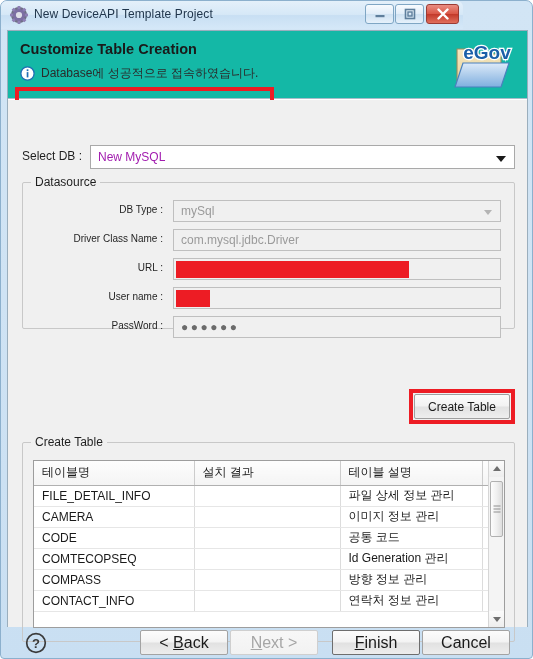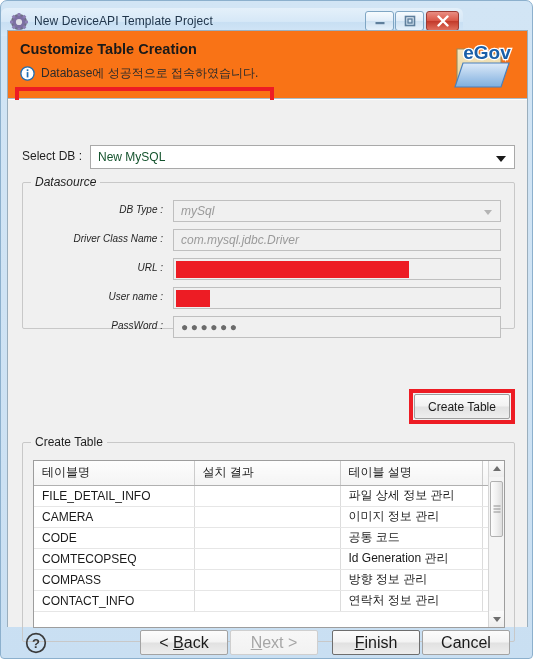--- a/index.html
+++ b/index.html
@@ -21,21 +21,20 @@
     border-radius: 7px 7px 4px 4px;
   }
 
   
   #titlebar {
     position: absolute;
     left: 0; top: 0;
     width: 462px; height: 28px;
     border-radius: 6px 6px 0 0;
     background: linear-gradient(to bottom, #e4f0fa 0%, #d6e8f7 48%, #c8dff3 52%, #d5e8f8 100%);
-    margin-top: 7px;
   }
   #title-icon {
     position: absolute; left: 9px; top: 5px;
     width: 18px; height: 18px;
   }
   #title-text {
     position: absolute; left: 33px; top: 6px;
     font-size: 12px; color: #21364c;
     letter-spacing: .1px;
     white-space: nowrap;
@@ -63,21 +62,21 @@
     left: 6px; top: 29px;
     width: 521px; height: 597px;
     background: #ffffff;
     border: 1px solid #9aaebd;
   }
 
   
   #header {
     position: absolute; left: 0; top: 0;
     width: 519px; height: 68px;
-    background: #f97316;
+    background: #14b8a6;
     border-bottom: 1px solid #a8bcc9;
   }
   #page-title {
     position: absolute; left: 12px; top: 10px;
     font-size: 14.5px; font-weight: bold; color: #1a1a1a;
   }
   #msg-row {
     position: absolute; left: 12px; top: 33px;
     height: 19px;
     display: flex; align-items: center;
@@ -120,38 +119,37 @@
     position: absolute;
     background: #ffffff;
     border: 1px solid #a9a9a9;
     height: 24px;
   }
   #selectdb-combo {
     left: 82px; top: 45px; width: 425px;
   }
   #selectdb-value {
     position: absolute; left: 7px; top: 4px;
-    font-size: 12px; color: #14532d;
+    font-size: 12px; color: #a21caf;
   }
   #selectdb-arrow {
     position: absolute; right: 8px; top: 10px;
     width: 0; height: 0;
     border-left: 5px solid transparent;
     border-right: 5px solid transparent;
     border-top: 6px solid #1a1a1a;
   }
 
   
   #ds-group {
     position: absolute;
     left: 14px; top: 82px;
     width: 493px; height: 147px;
     border: 1px solid #c8c8c8;
     border-radius: 2px;
-    font-style: italic;
   }
   #ds-legend {
     position: absolute; left: 8px; top: -8px;
     background: #f0f0f0;
     padding: 0 4px;
     font-size: 12px; color: #1f1f1f;
   }
   .ds-label {
     position: absolute;
     font-size: 10px; color: #1f1f1f;

